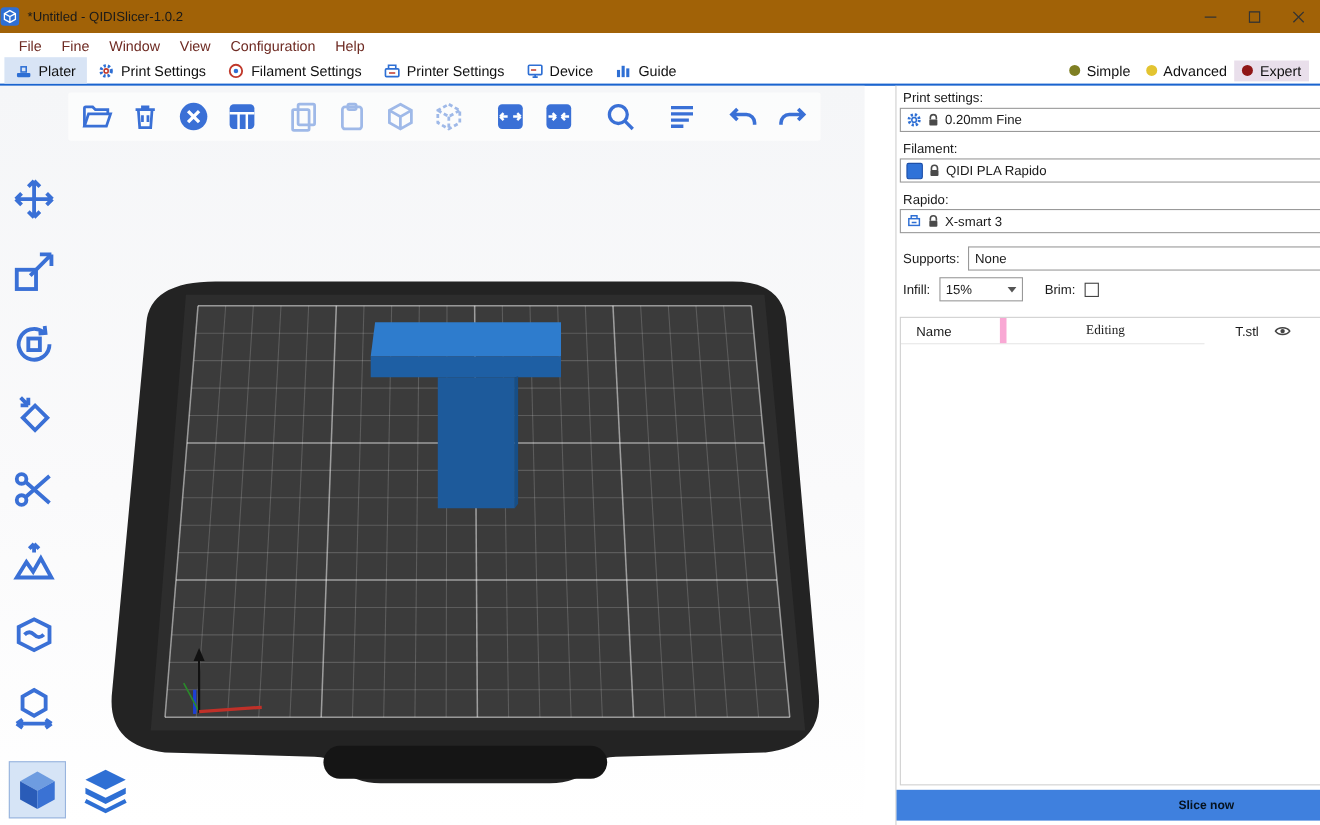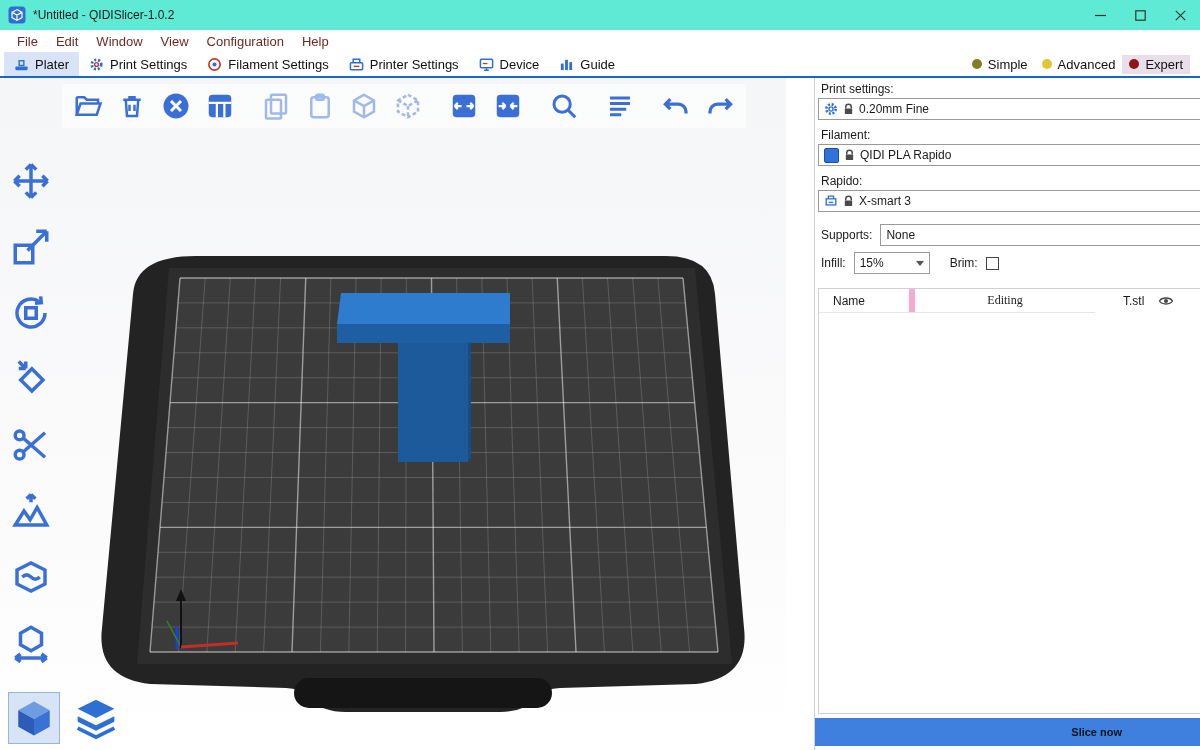--- a/index.html
+++ b/index.html
@@ -1,20 +1,20 @@
 <!DOCTYPE html>
 <html><head>
 <meta charset="utf-8">
 <style>
   * { margin:0; padding:0; box-sizing:border-box; }
   html,body { width:1200px; height:750px; overflow:hidden; font-family:"Liberation Sans", sans-serif; background:#fff; }
   .app { position:absolute; inset:0; }
 
   
-  .titlebar { position:absolute; top:0; left:0; right:0; height:30px; background:#5eead4; display:flex; align-items:center; padding-left:8px; }
+  .titlebar { position:absolute; top:0; left:0; right:0; height:30px; background:#a16207; display:flex; align-items:center; padding-left:0; }
   .app-icon { width:18px; height:18px; display:inline-flex; }
   .title-text { margin-left:7px; font-size:12px; color:#1a1a1a; }
   .win-controls { position:absolute; right:0; top:0; height:30px; display:flex; }
   .win-btn { width:40px; height:30px; border:none; background:transparent; display:flex; align-items:center; justify-content:center; color:#333; }
 
   
   .menubar { position:absolute; top:30px; left:0; right:0; height:22px; background:#fff; display:flex; align-items:center; padding-left:8px; }
   .menu-item { font-size:13px; color:#6e2a22; padding:0 9px; }
 
   
@@ -113,21 +113,21 @@
       <button class="win-btn">
           <svg width="11" height="11" viewBox="0 0 11 11">
             <path d="M0.8 0.8 L10.2 10.2 M10.2 0.8 L0.8 10.2" stroke="#333" stroke-width="1.2"></path>
           </svg>
         </button>
     </div>
   </div>
 
   <div class="menubar">
     <span class="menu-item">File</span>
-    <span class="menu-item">Edit</span>
+    <span class="menu-item">Fine</span>
     <span class="menu-item">Window</span>
     <span class="menu-item">View</span>
     <span class="menu-item">Configuration</span>
     <span class="menu-item">Help</span>
   </div>
 
   <div class="tabbar">
     <div class="tab selected">
       <svg viewBox="0 0 16 16">
           <rect x="1.5" y="10" width="13" height="4" rx="1" fill="#2e6fd4"></rect>

